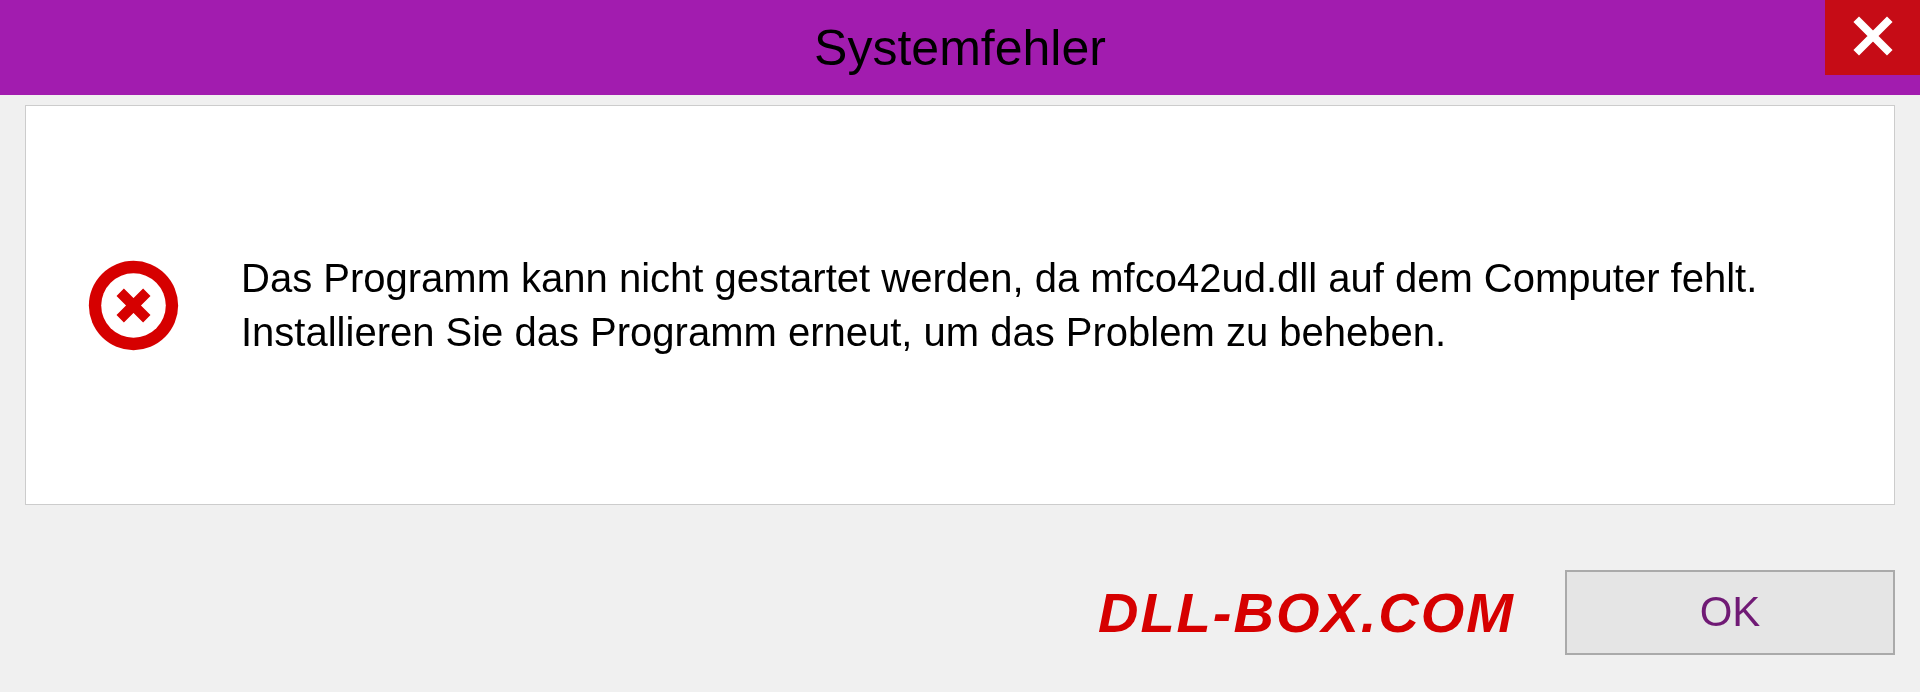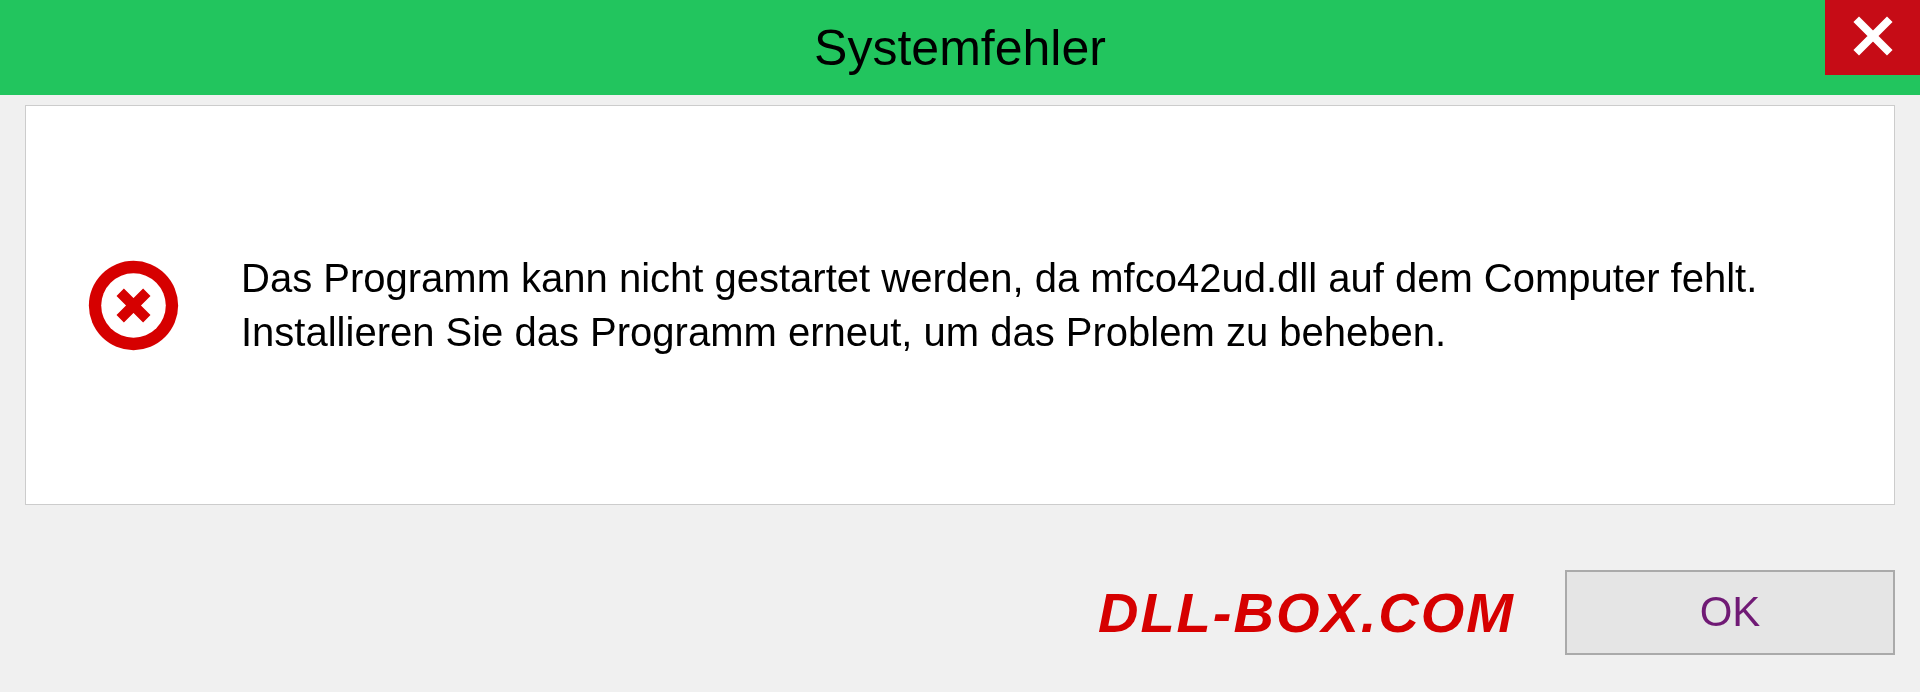--- a/index.html
+++ b/index.html
@@ -14,21 +14,21 @@
       font-family: "Segoe UI", Arial, sans-serif;
       position: relative;
       overflow: hidden;
     }
     .titlebar {
       height: 95px;
       display: flex;
       align-items: center;
       justify-content: center;
       position: relative;
-      background: #22c55e;
+      background: #a21caf;
     }
     .title {
       font-size: 50px;
       color: #000;
       font-weight: 400;
     }
     .close-btn {
       position: absolute;
       top: 0;
       right: 0;

